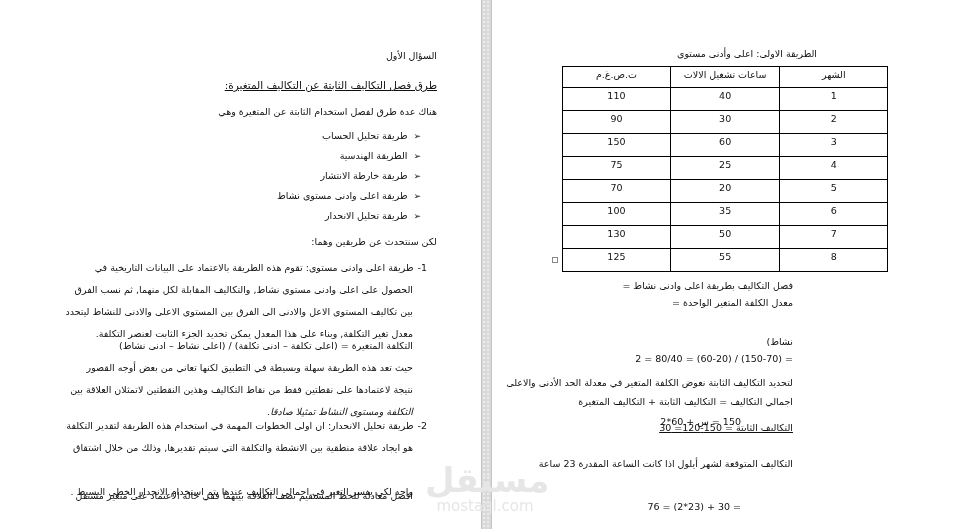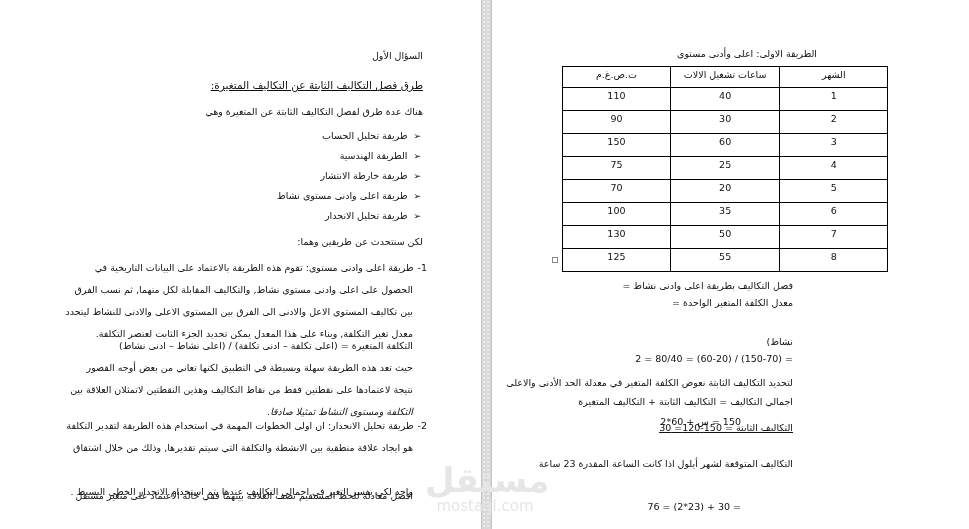--- a/index.html
+++ b/index.html
@@ -16,21 +16,21 @@
     .page-right { left: 492px; width: 397px; }
     .gutter {
       position: absolute; left: 481px; top: 0; width: 11px; height: 529px;
       background: #d9d9d9;
       border-left: 1px solid #c4c4c4; border-right: 1px solid #c4c4c4;
       box-sizing: border-box;
       background-image: radial-gradient(#ededed 1px, transparent 1px);
       background-size: 4px 4px;
     }
     .rtl { direction: rtl; text-align: right; position: absolute; white-space: nowrap; font-size: 9.5px; line-height: 12px; }
-    .lt { right: 58px; text-align: center; }
+    .lt { right: 44px; text-align: center; }
     .heading-underline { text-decoration: underline; font-size: 10.5px; }
     .bullet { position: absolute; right: 60px; direction: rtl; white-space: nowrap; font-size: 9.5px; }
     .bullet .arrow { display: inline-block; margin-left: 6px; font-size: 9px; }
     .numitem { right: 54px; }
     .numitem .num { display: inline-block; margin-left: 4px; }
     .indent { right: 68px; }
 
     table.data {
       position: absolute; left: 70px; top: 66px; width: 326px;
       border-collapse: collapse; direction: rtl;
@@ -60,21 +60,21 @@
     }
     .wm-ar { font-size: 34px; font-weight: bold; line-height: 36px; letter-spacing: 1px; text-align: right; }
     .wm-en { font-size: 15px; line-height: 16px; }
   </style>
 </head>
 <body>
 
 <div class="page page-left">
   <div class="rtl lt" style="top:50px;">السؤال الأول</div>
   <div class="rtl lt heading-underline" style="top:79px;">طرق فصل التكاليف الثابتة عن التكاليف المتغيرة:</div>
-  <div class="rtl lt" style="top:106px;">هناك عدة طرق لفصل التكاليف الثابتة عن المتغيرة وهي</div>
+  <div class="rtl lt" style="top:106px;">هناك عدة طرق لفصل استخدام الثابتة عن المتغيرة وهي</div>
 
   <div class="bullet" style="top:130px;">
     <span class="arrow">➢</span><span>طريقة تحليل الحساب</span>
   </div>
   <div class="bullet" style="top:150px;">
     <span class="arrow">➢</span><span>الطريقة الهندسية</span>
   </div>
   <div class="bullet" style="top:170px;">
     <span class="arrow">➢</span><span>طريقة خارطة الانتشار</span>
   </div>

